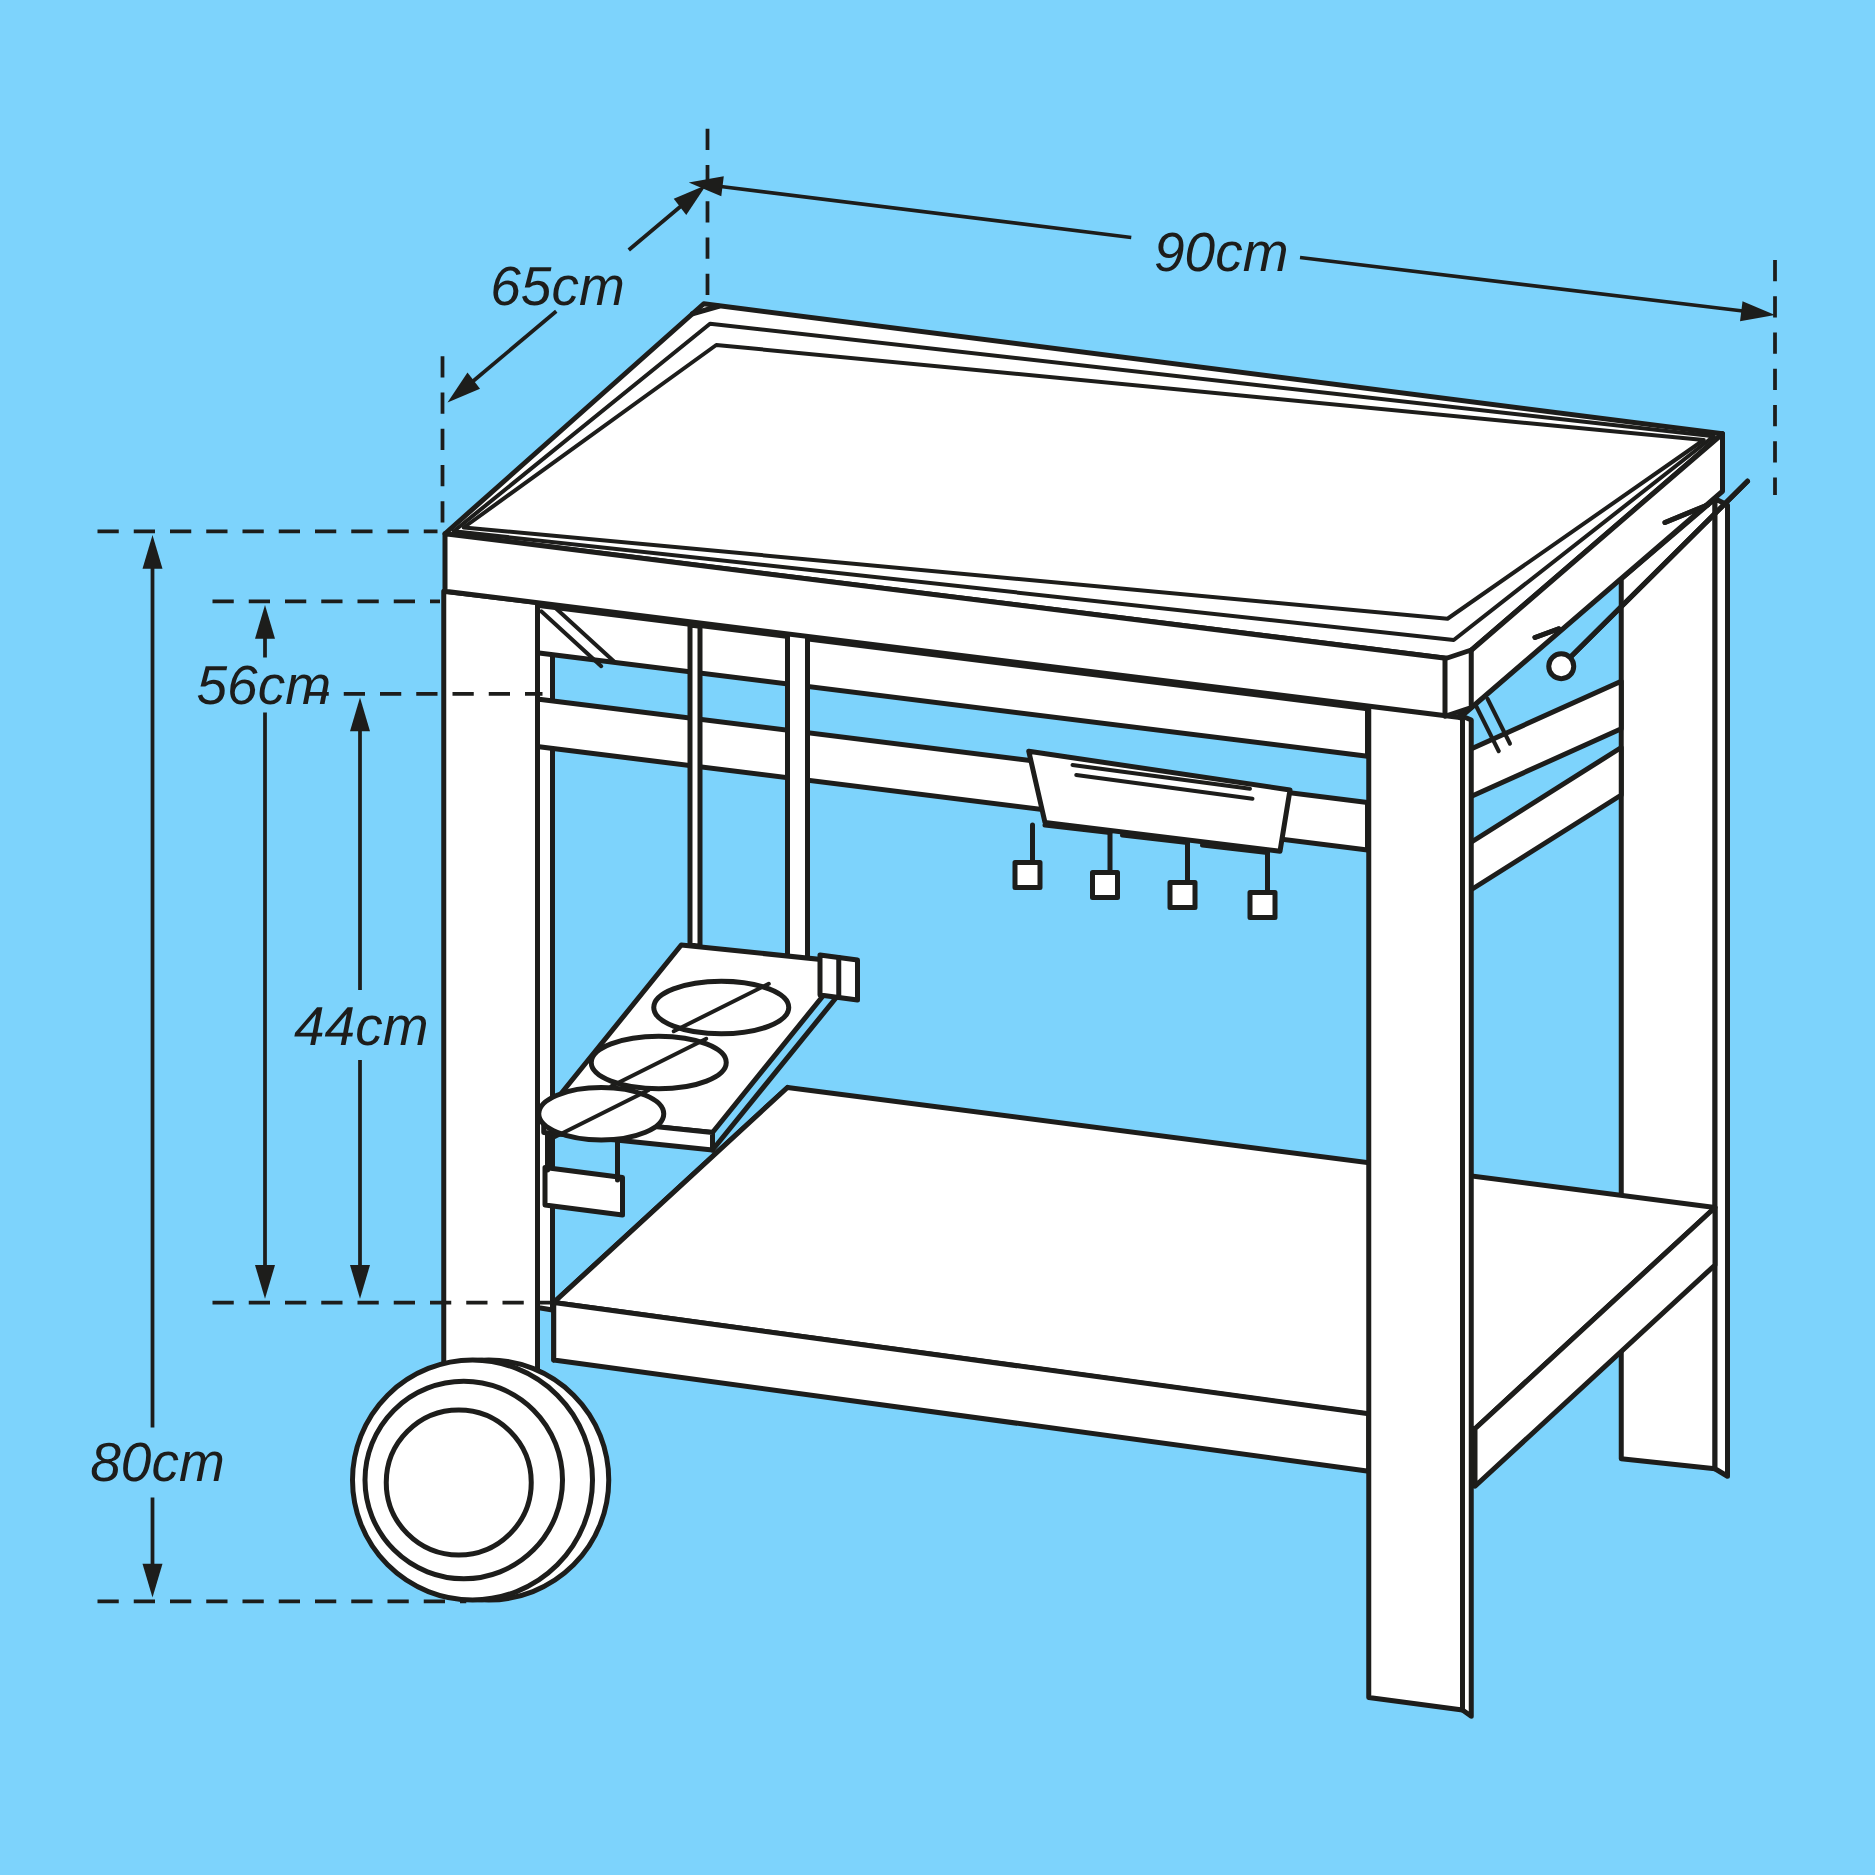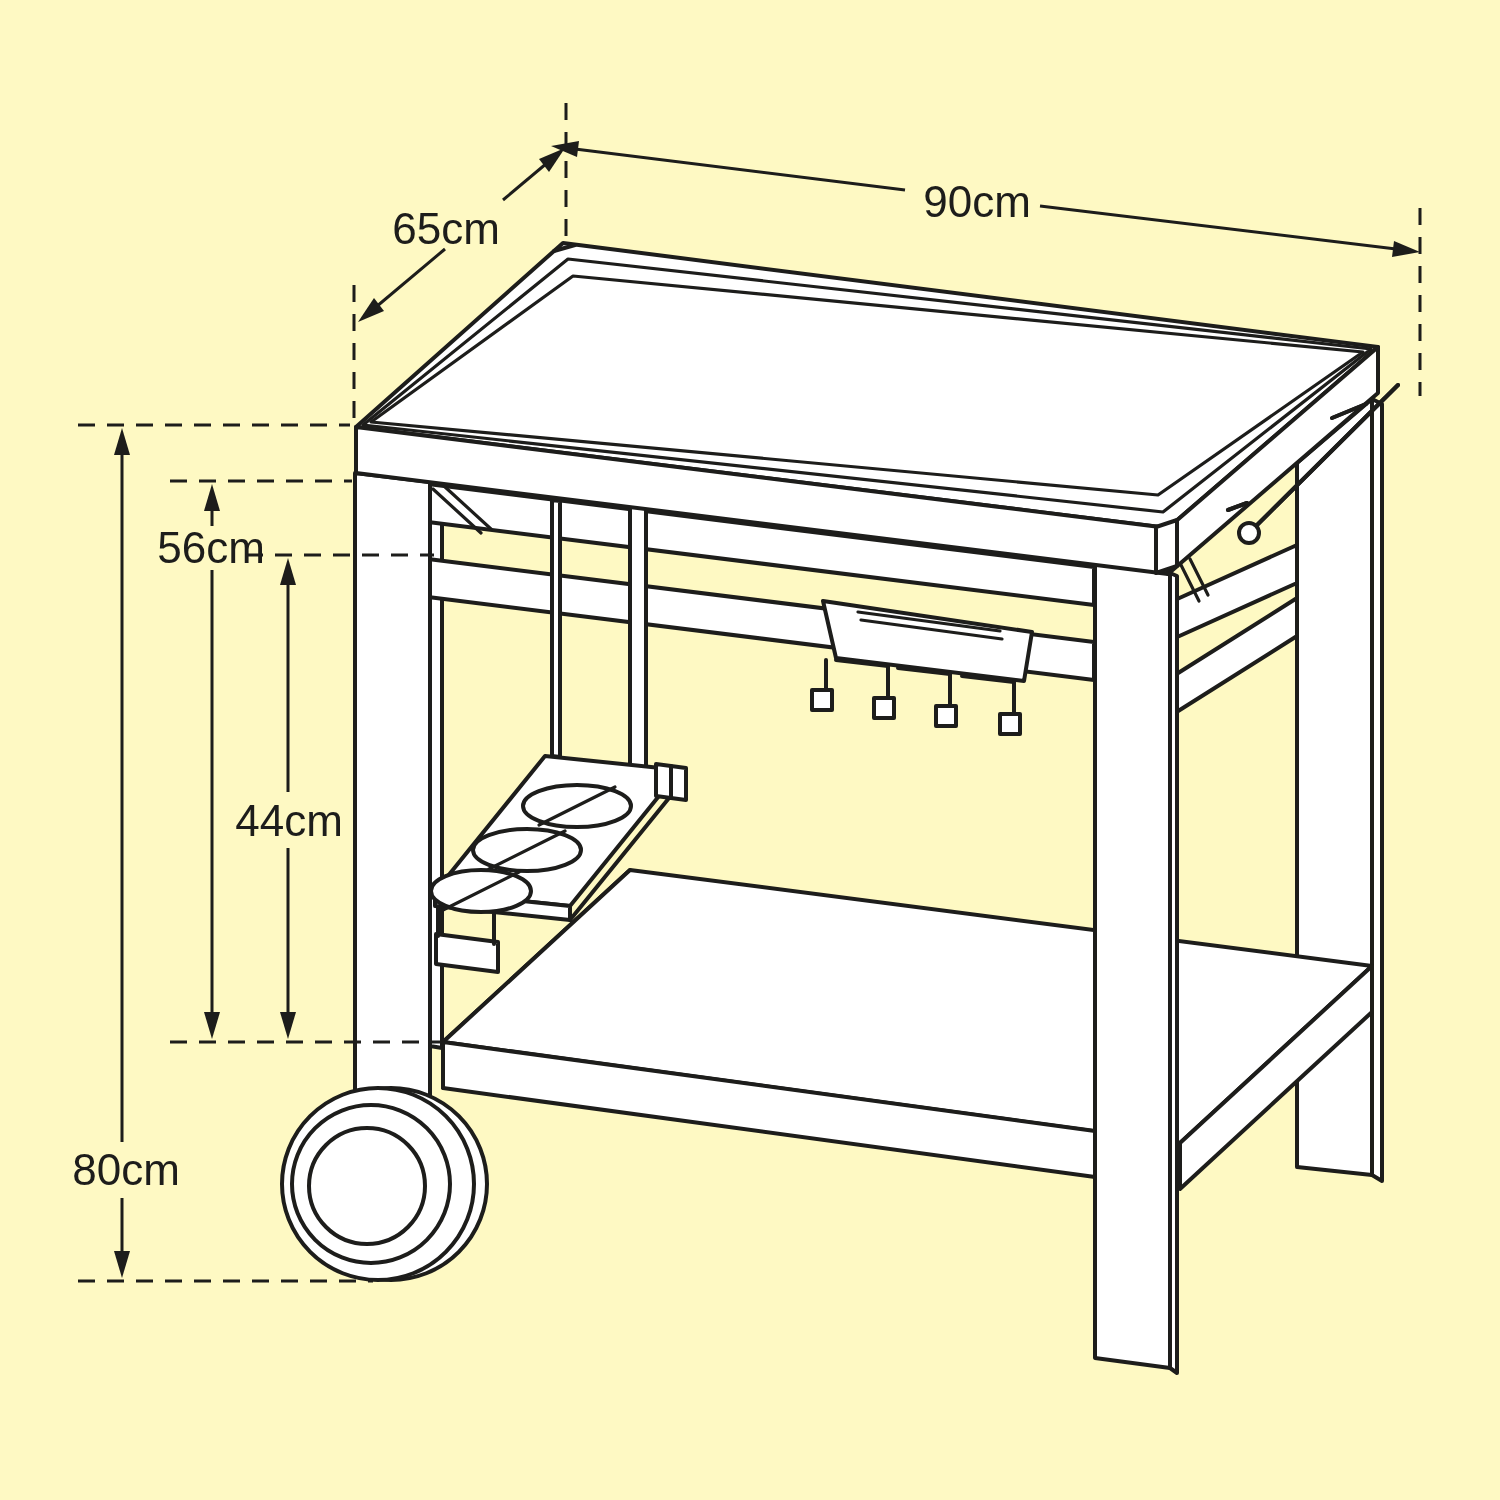--- a/index.html
+++ b/index.html
@@ -1,17 +1,17 @@
 <!DOCTYPE html>
 <html><head>
 <meta charset="utf-8">
 <style>
   html,body{margin:0;padding:0;background:#fff;}
-  .stage{position:relative;width:1500px;height:1500px;background:#fef9c3;overflow:hidden;
-         font-family:"Liberation Sans", sans-serif;}
+  .stage{position:relative;width:1500px;height:1500px;background:#7dd3fc;overflow:hidden;
+         font-family:"Liberation Sans", sans-serif;font-style:italic;}
   svg{position:absolute;left:0;top:0;}
   .cart path,.cart line,.cart circle,.cart ellipse,.cart rect{
       stroke:#1d1d1b;stroke-width:4;fill:#ffffff;
       stroke-linejoin:round;stroke-linecap:round;}
   .cart .nofill{fill:none;}
   .cart .thin{stroke-width:3.2;}
   .dims line,.dims path{stroke:#1d1d1b;stroke-width:3;fill:none;stroke-linecap:butt;}
   .dims .dash{stroke-dasharray:17 12;}
   .dims polygon{fill:#1d1d1b;stroke:none;}
   text.dimlabel{fill:#1d1d1b;font-size:44px;text-anchor:middle;

